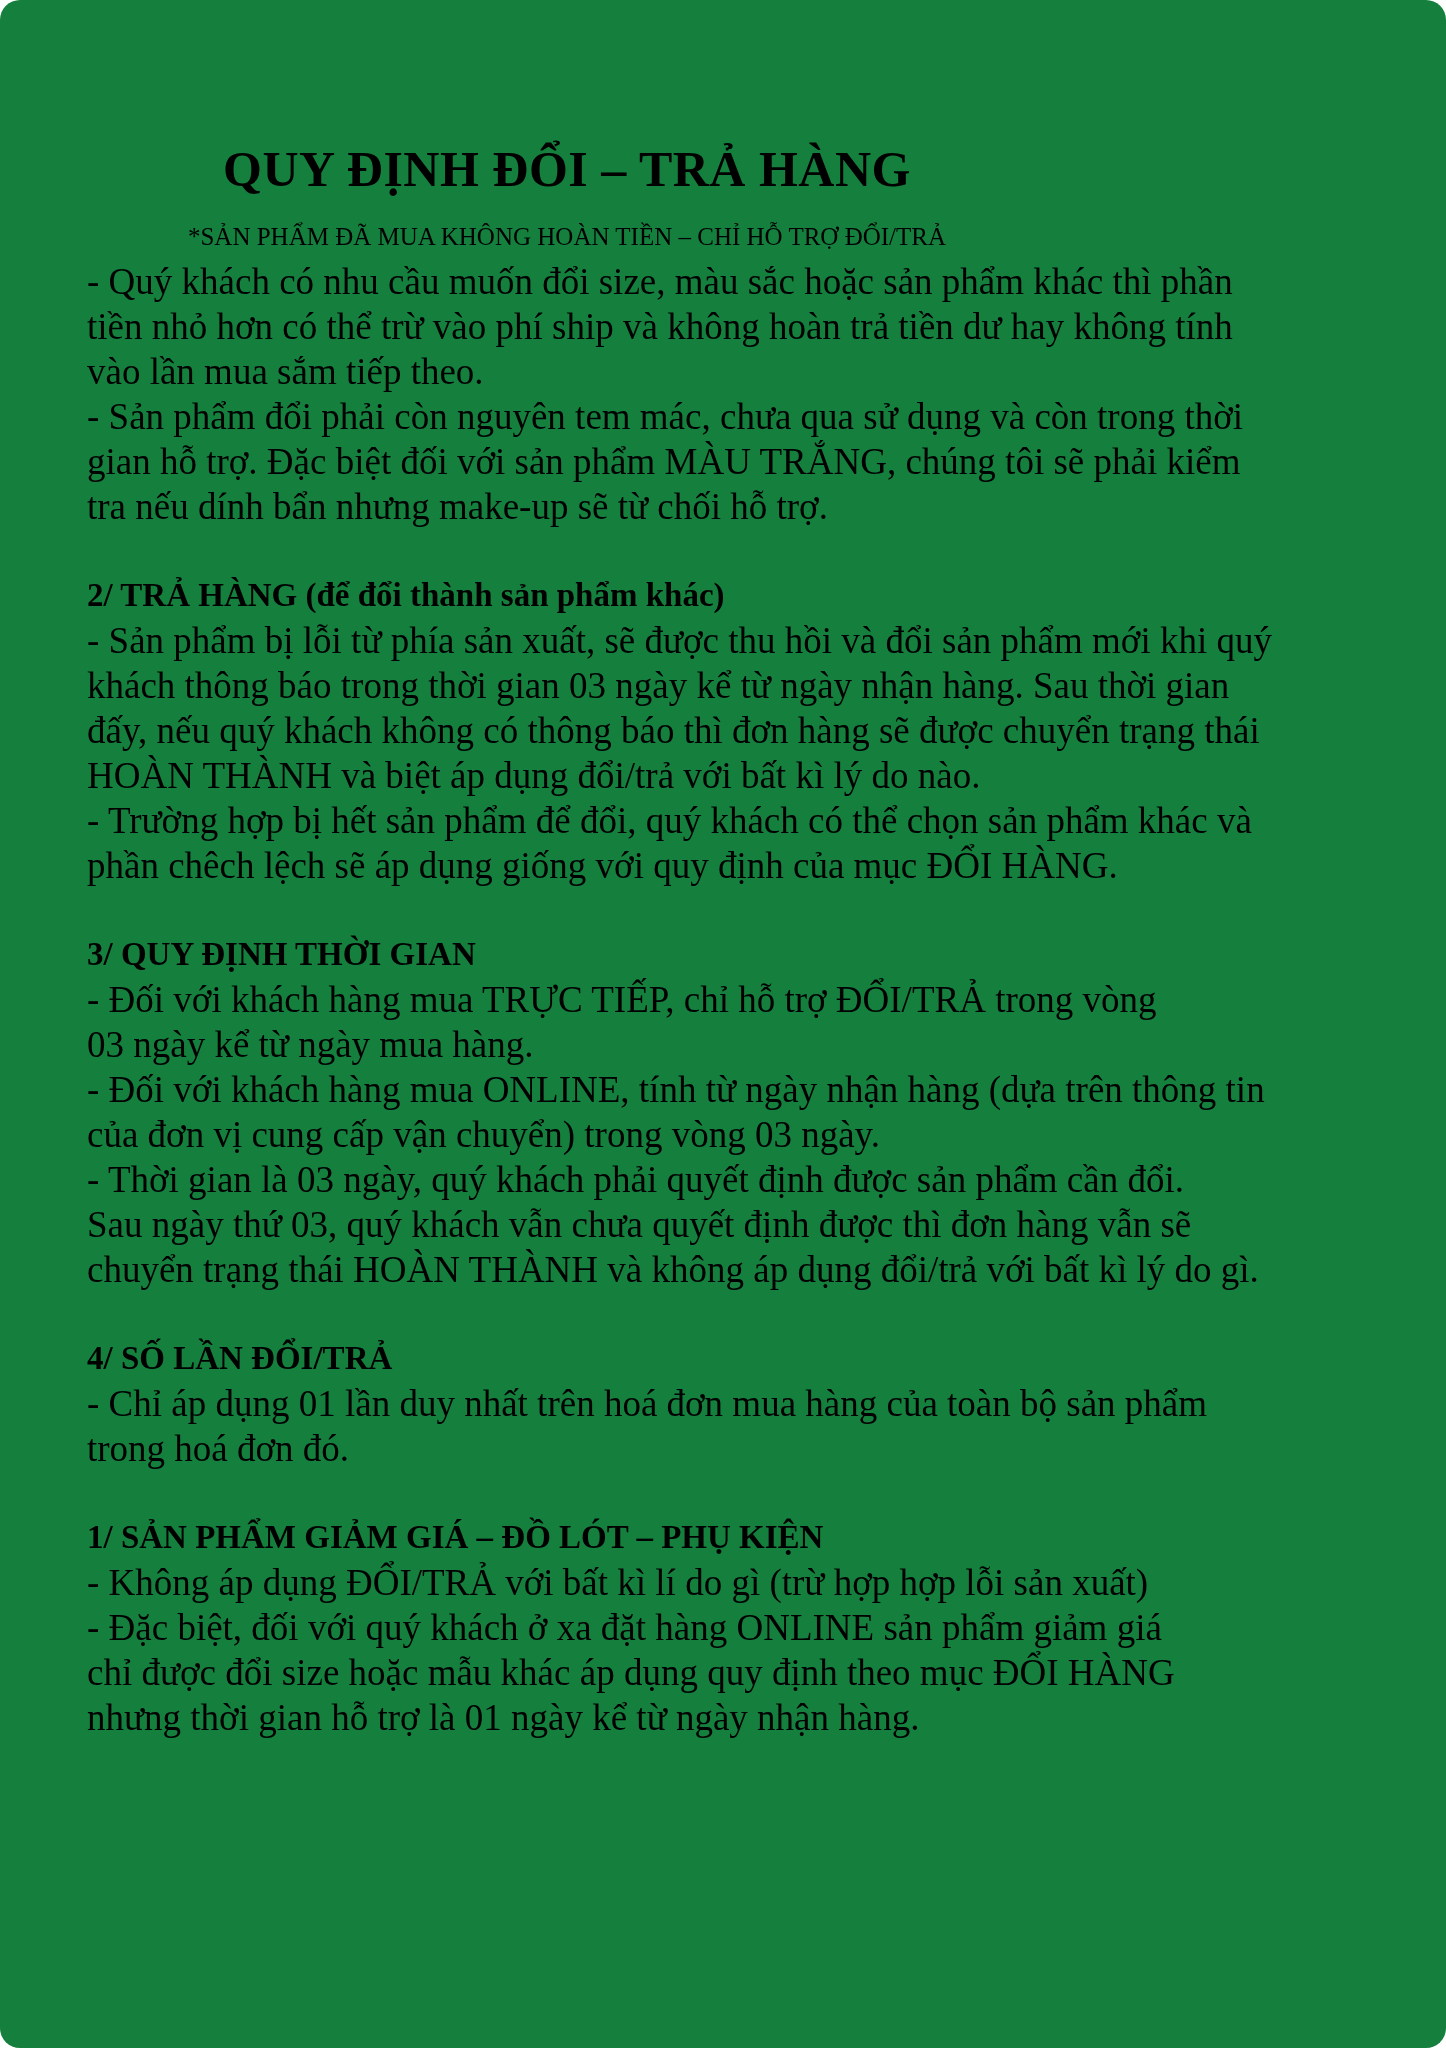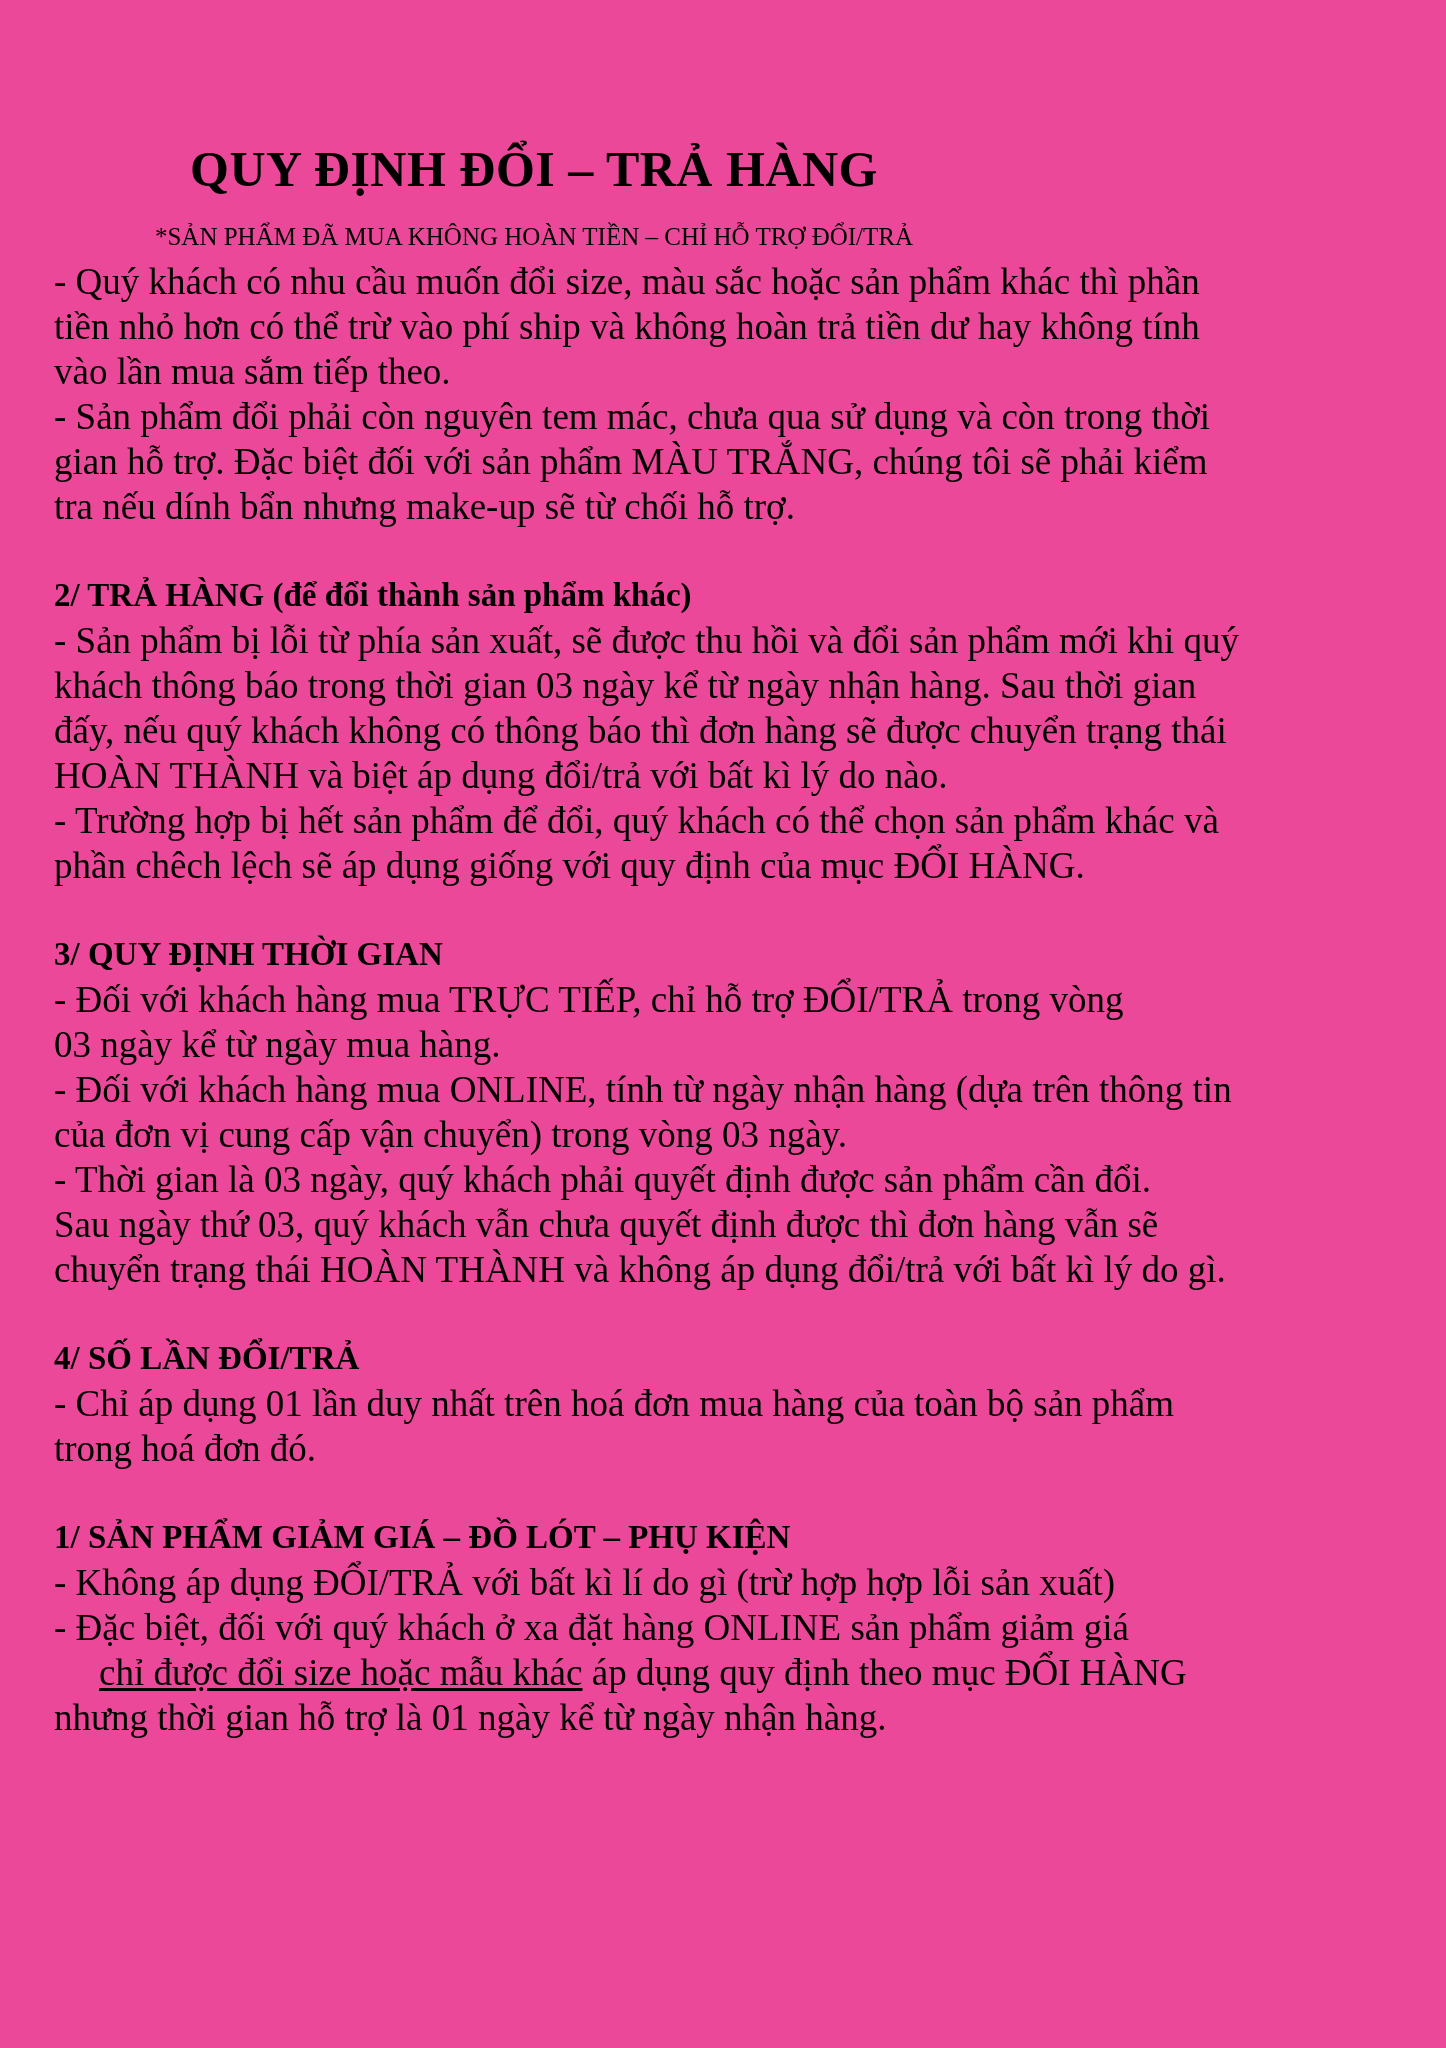--- a/index.html
+++ b/index.html
@@ -4,26 +4,27 @@
 <style>
   html, body {
     margin: 0;
     padding: 0;
     background: #ffffff;
   }
   .page {
     position: relative;
     width: 1446px;
     height: 2048px;
-    background: #ec4899;
+    background: #15803d;
     color: #000000;
     font-family: "Liberation Serif", "DejaVu Serif", serif;
     box-sizing: border-box;
-    padding: 138px 80px 0 54px;
+    padding: 138px 80px 0 87px;
     overflow: hidden;
+    border-radius: 20px;
   }
   .title-block {
     width: 960px;
     text-align: center;
   }
   .doc-title {
     margin: 0;
     font-size: 50px;
     line-height: 62px;
     font-weight: bold;
@@ -45,23 +46,21 @@
   }
   .sec-heading.first {
     margin-top: 42px;
   }
   .ln {
     font-size: 37px;
     line-height: 45px;
     white-space: nowrap;
   }
   .u {
-    text-decoration: underline;
     text-underline-offset: 3px;
-    margin-left: 45px;
   }
 </style>
 </head>
 <body>
 
 <div class="page">
 
   <div class="title-block">
     <h1 class="doc-title">QUY ĐỊNH ĐỔI – TRẢ HÀNG</h1>
     <div class="doc-subtitle">*SẢN PHẨM ĐÃ MUA KHÔNG HOÀN TIỀN – CHỈ HỖ TRỢ ĐỔI/TRẢ</div>

